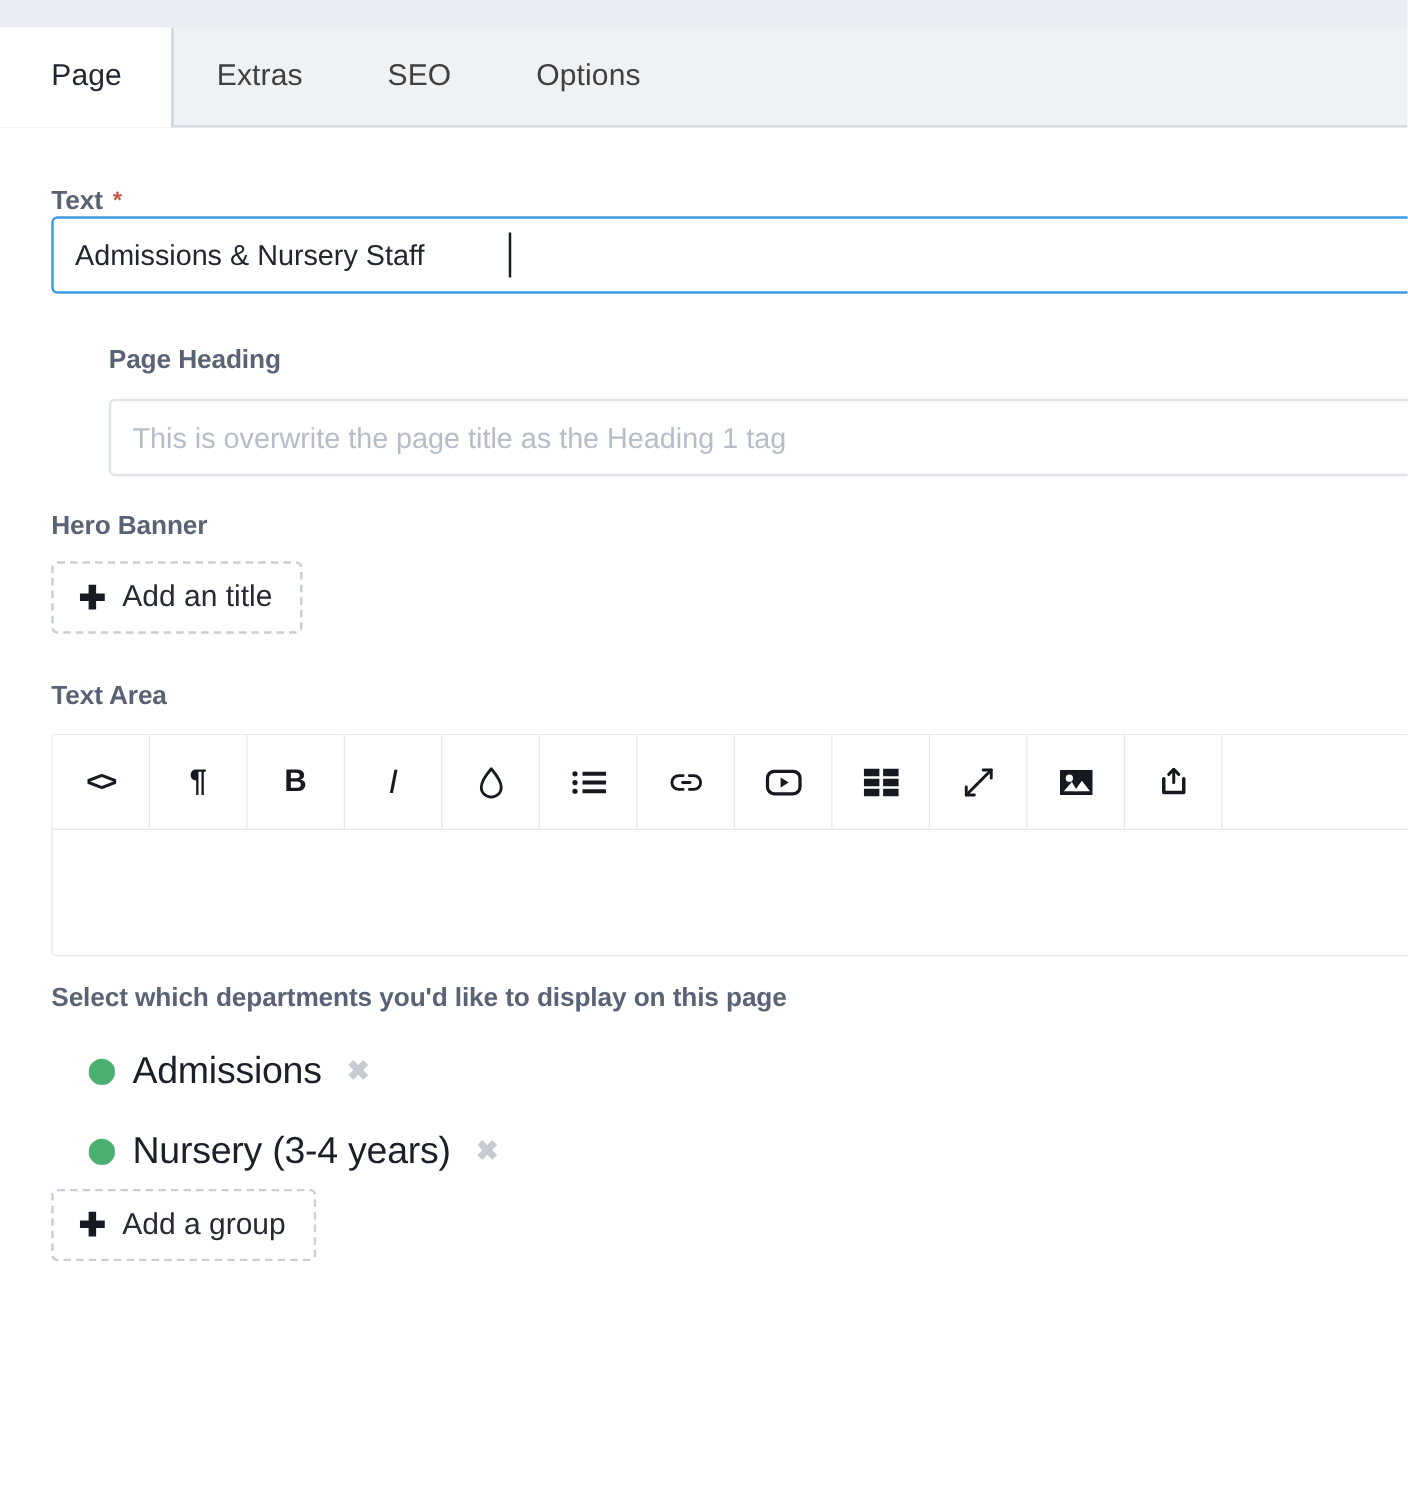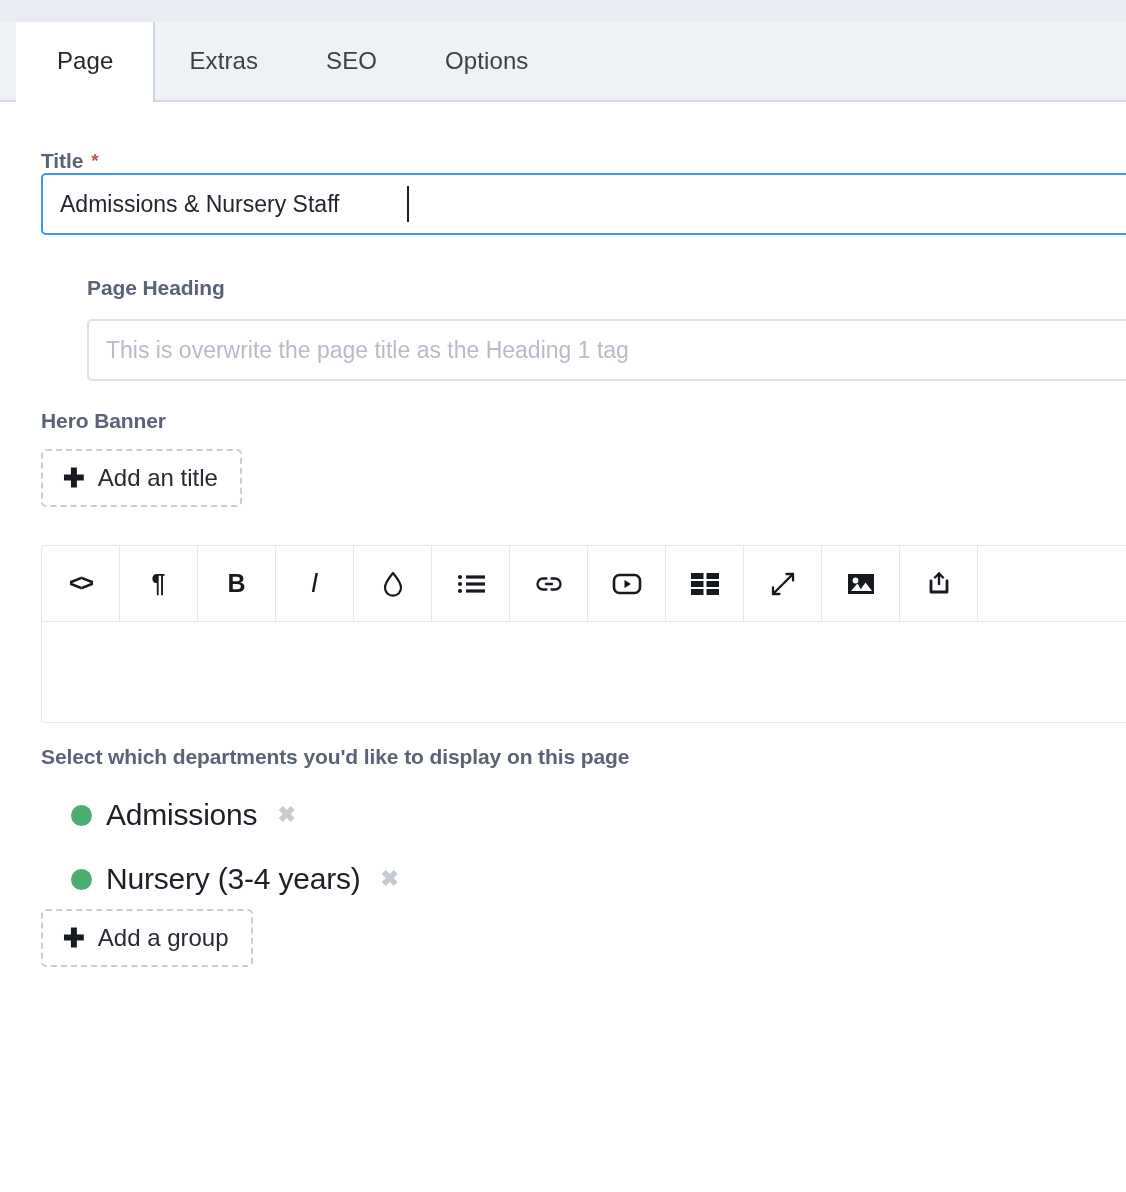--- a/index.html
+++ b/index.html
@@ -26,21 +26,20 @@
     background: #e9ecf3;
   }
   .tabs {
     position: absolute;
     left: 0; right: 0; top: 22px;
     height: 80px;
     background: #eef2f5;
     border-bottom: 2px solid #d6dbe3;
     display: flex;
     align-items: stretch;
-    padding-left: 16px;
   }
   .tab {
     display: flex;
     align-items: center;
     justify-content: center;
     font-size: 24px;
     color: #404040;
     padding: 0 34px;
     cursor: pointer;
     position: relative;
@@ -204,21 +203,21 @@
     <div class="tab">
       <span>Options</span>
     </div>
   </div>
 </div>
 
 <div class="form">
 
   <div class="field" style="margin-top:47px;">
     <div class="label">
-      <span>Title</span><span class="required-star">*</span>
+      <span>Text</span><span class="required-star">*</span>
     </div>
     <div class="title-wrap" style="">
       <input class="input focused" type="text" value="Admissions &amp; Nursery Staff" style="">
       <div class="caret"></div>
     </div>
   </div>
 
   <div class="field" style="margin-top:41px;margin-left:46px;">
     <div class="label">Page Heading</div>
     <input class="input" type="text" style="margin-top: 19px;" placeholder="This is overwrite the page title as the Heading 1 tag">
@@ -228,20 +227,21 @@
     <div class="label">Hero Banner</div>
     <div style="margin-top:16px;">
       <button class="dashed-btn">
         <span class="plus-icon">✚</span>
         <span>Add an title</span>
       </button>
     </div>
   </div>
 
   <div class="field" style="margin-top:38px;">
+    <div class="label">Text Area</div>
     <div class="editor">
       <div class="editor-toolbar">
 
         <div class="tool-cell">
           <span class="glyph code">&lt;&gt;</span>
         </div>
 
         <div class="tool-cell">
           <span class="glyph">¶</span>
         </div>

